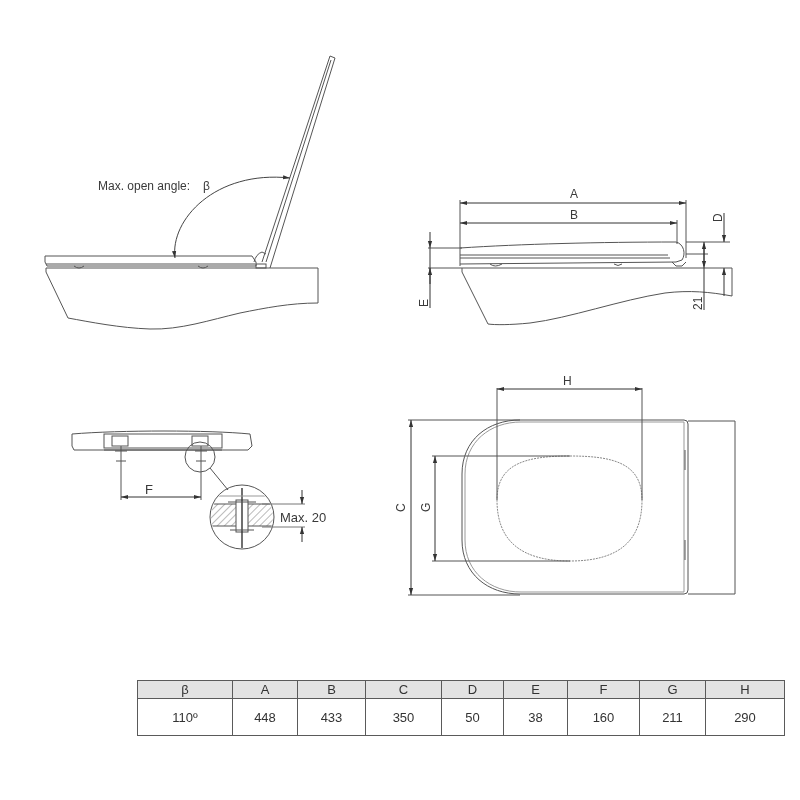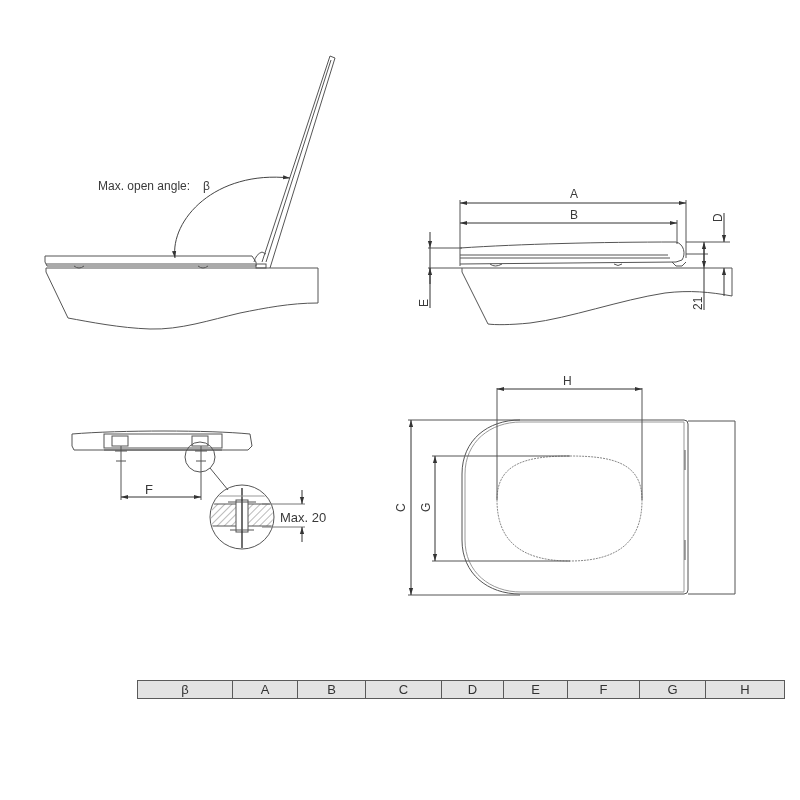--- a/index.html
+++ b/index.html
@@ -178,14 +178,25 @@
     <th>β</th>
     <th>A</th>
     <th>B</th>
     <th>C</th>
     <th>D</th>
     <th>E</th>
     <th>F</th>
     <th>G</th>
     <th>H</th>
   </tr>
+  <tr>
+    <td>110º</td>
+    <td>448</td>
+    <td>433</td>
+    <td>350</td>
+    <td>50</td>
+    <td>38</td>
+    <td>160</td>
+    <td>211</td>
+    <td>290</td>
+  </tr>
 </tbody>
   </table>
 
 </body></html>

